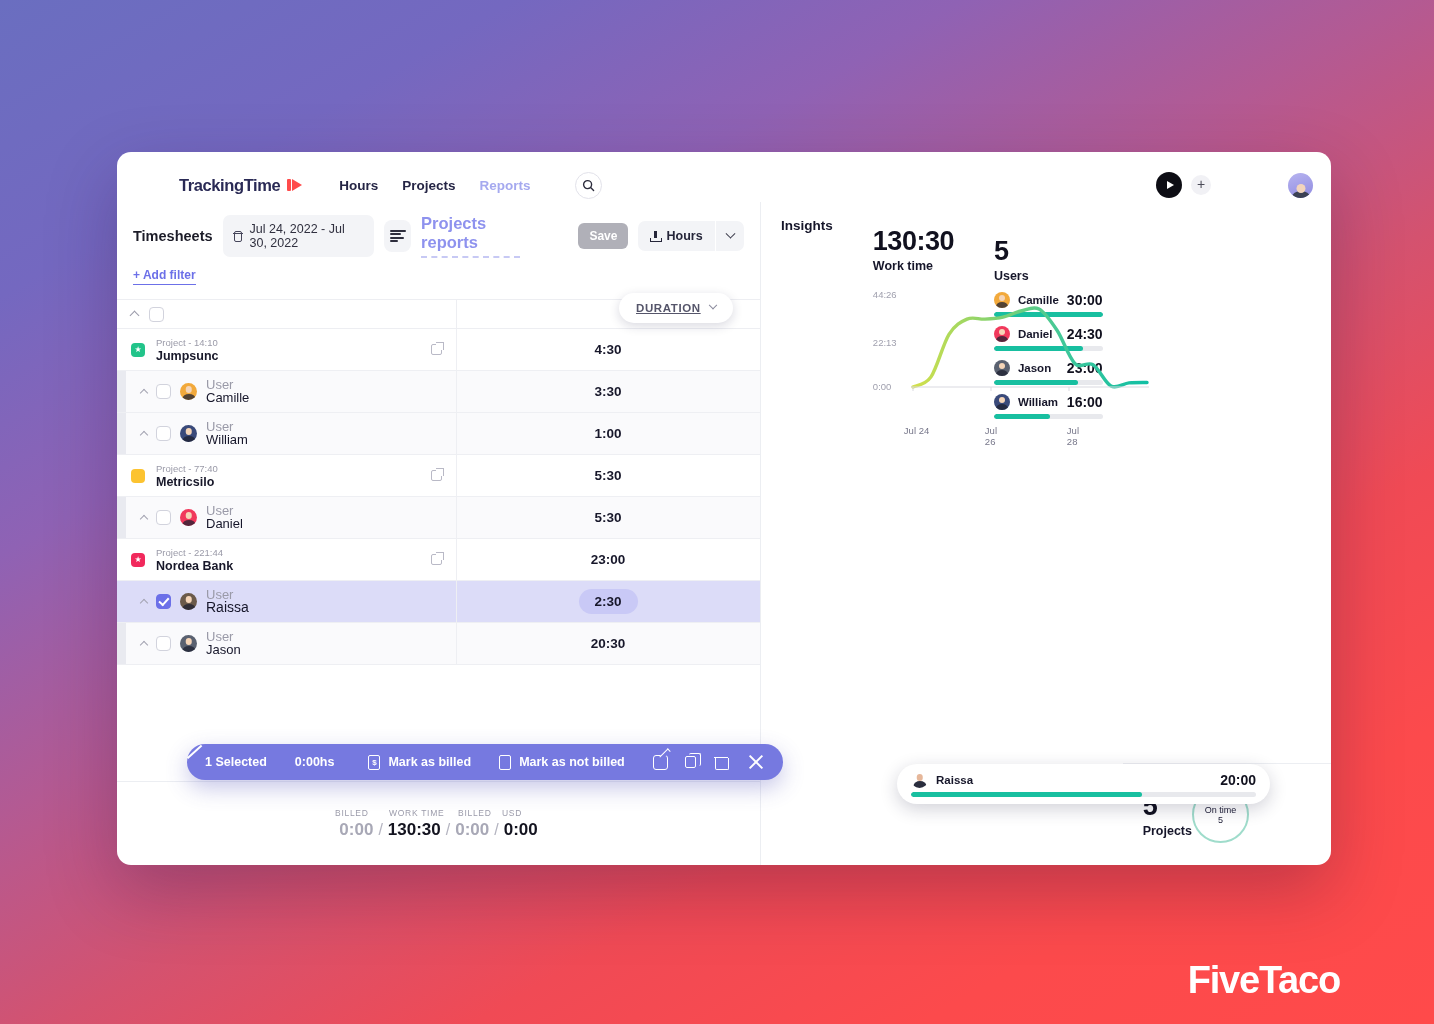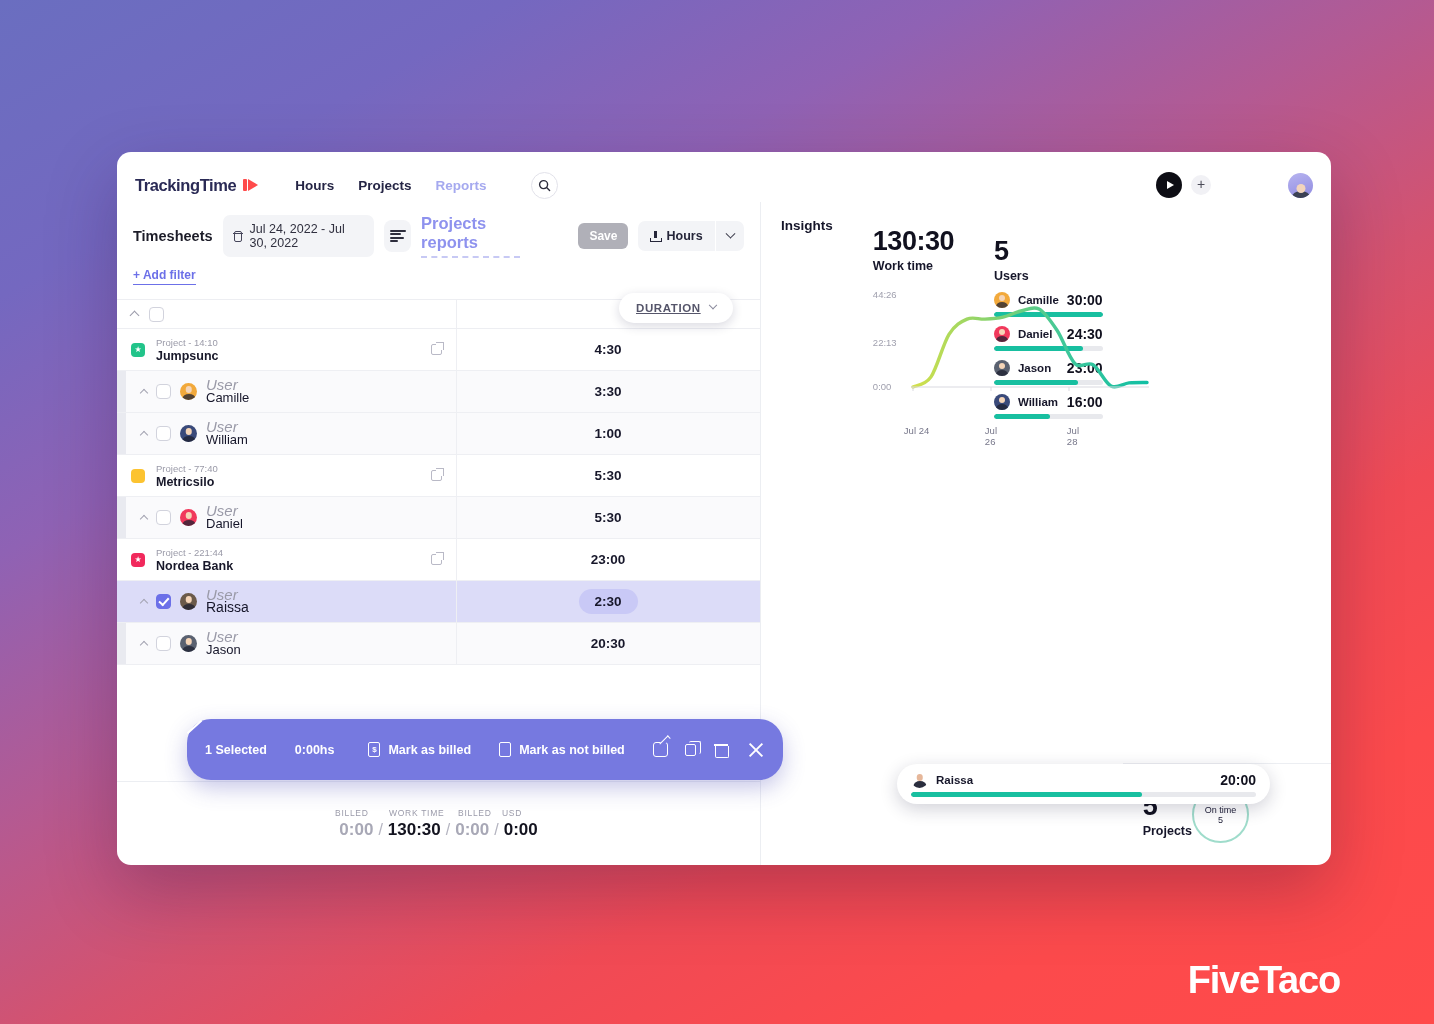--- a/index.html
+++ b/index.html
@@ -36,20 +36,21 @@
   }
 
   
   .topbar {
     height: 50px;
     display: flex;
     align-items: center;
     padding: 16px 18px 0 18px;
     flex: 0 0 auto;
     position: relative;
+    margin-left: 44px;
   }
   .brand { display: flex; align-items: center; gap: 3px; }
   .brand-text {
     font-size: 16.5px; font-weight: bold;
     color: #2a2a55; letter-spacing: -0.4px;
   }
   .brand-mark {
     width: 16px; height: 14px; margin-left: 4px;
     position: relative;
   }
@@ -279,33 +280,33 @@
     content: ""; position: absolute; left: 50%; top: 20%;
     transform: translateX(-50%);
     width: 6.5px; height: 6.5px; border-radius: 50%; background: #f5d5b8;
   }
   .u-avatar::before {
     content: ""; position: absolute; left: 50%; bottom: -3px;
     transform: translateX(-50%);
     width: 13px; height: 9px; border-radius: 50% 50% 0 0; background: rgba(30,32,48,.75);
   }
   .u-meta { display: flex; flex-direction: column; gap: -1px; }
-  .u-sub { font-size: 15px; color: #9a9aa8; line-height: 11px; font-style: italic; }
+  .u-sub { font-size: 13px; color: #9a9aa8; line-height: 11px; }
   .u-name { font-size: 13px; color: #16162a; line-height: 15px; }
 
   .row-right { flex: 1; display: flex; align-items: center; justify-content: center; }
   .dur { font-size: 13.5px; font-weight: bold; color: #17172a; }
   .dur.badge {
     background: #c9c9f6; border-radius: 14px; padding: 5px 16px;
   }
 
   
   .action-bar {
     position: absolute; left: 70px; bottom: 85px;
-    width: 596px; height: 61px;
+    width: 596px; height: 36px;
     background: #7679e0; border-radius: 24px;
     display: flex; align-items: center; gap: 0px;
     padding: 0 18px; color: #fff;
     box-shadow: 0 8px 22px rgba(70,70,180,.3);
     z-index: 10;
   }
   .ab-text { font-size: 12.5px; font-weight: bold; }
   .ab-gap-sm { width: 28px; }
   .ab-gap-md { width: 34px; }
   .ab-item { display: flex; align-items: center; gap: 8px; cursor: pointer; }

